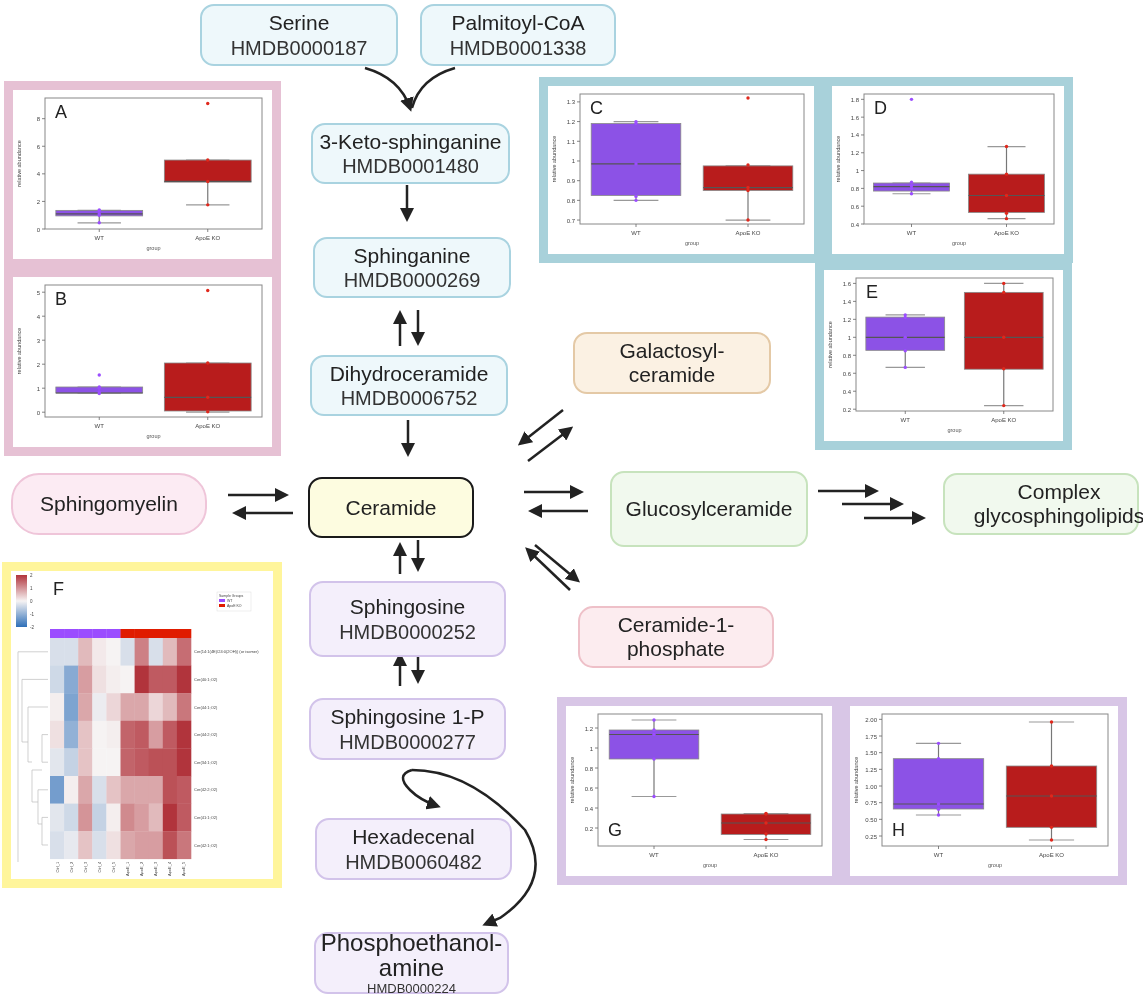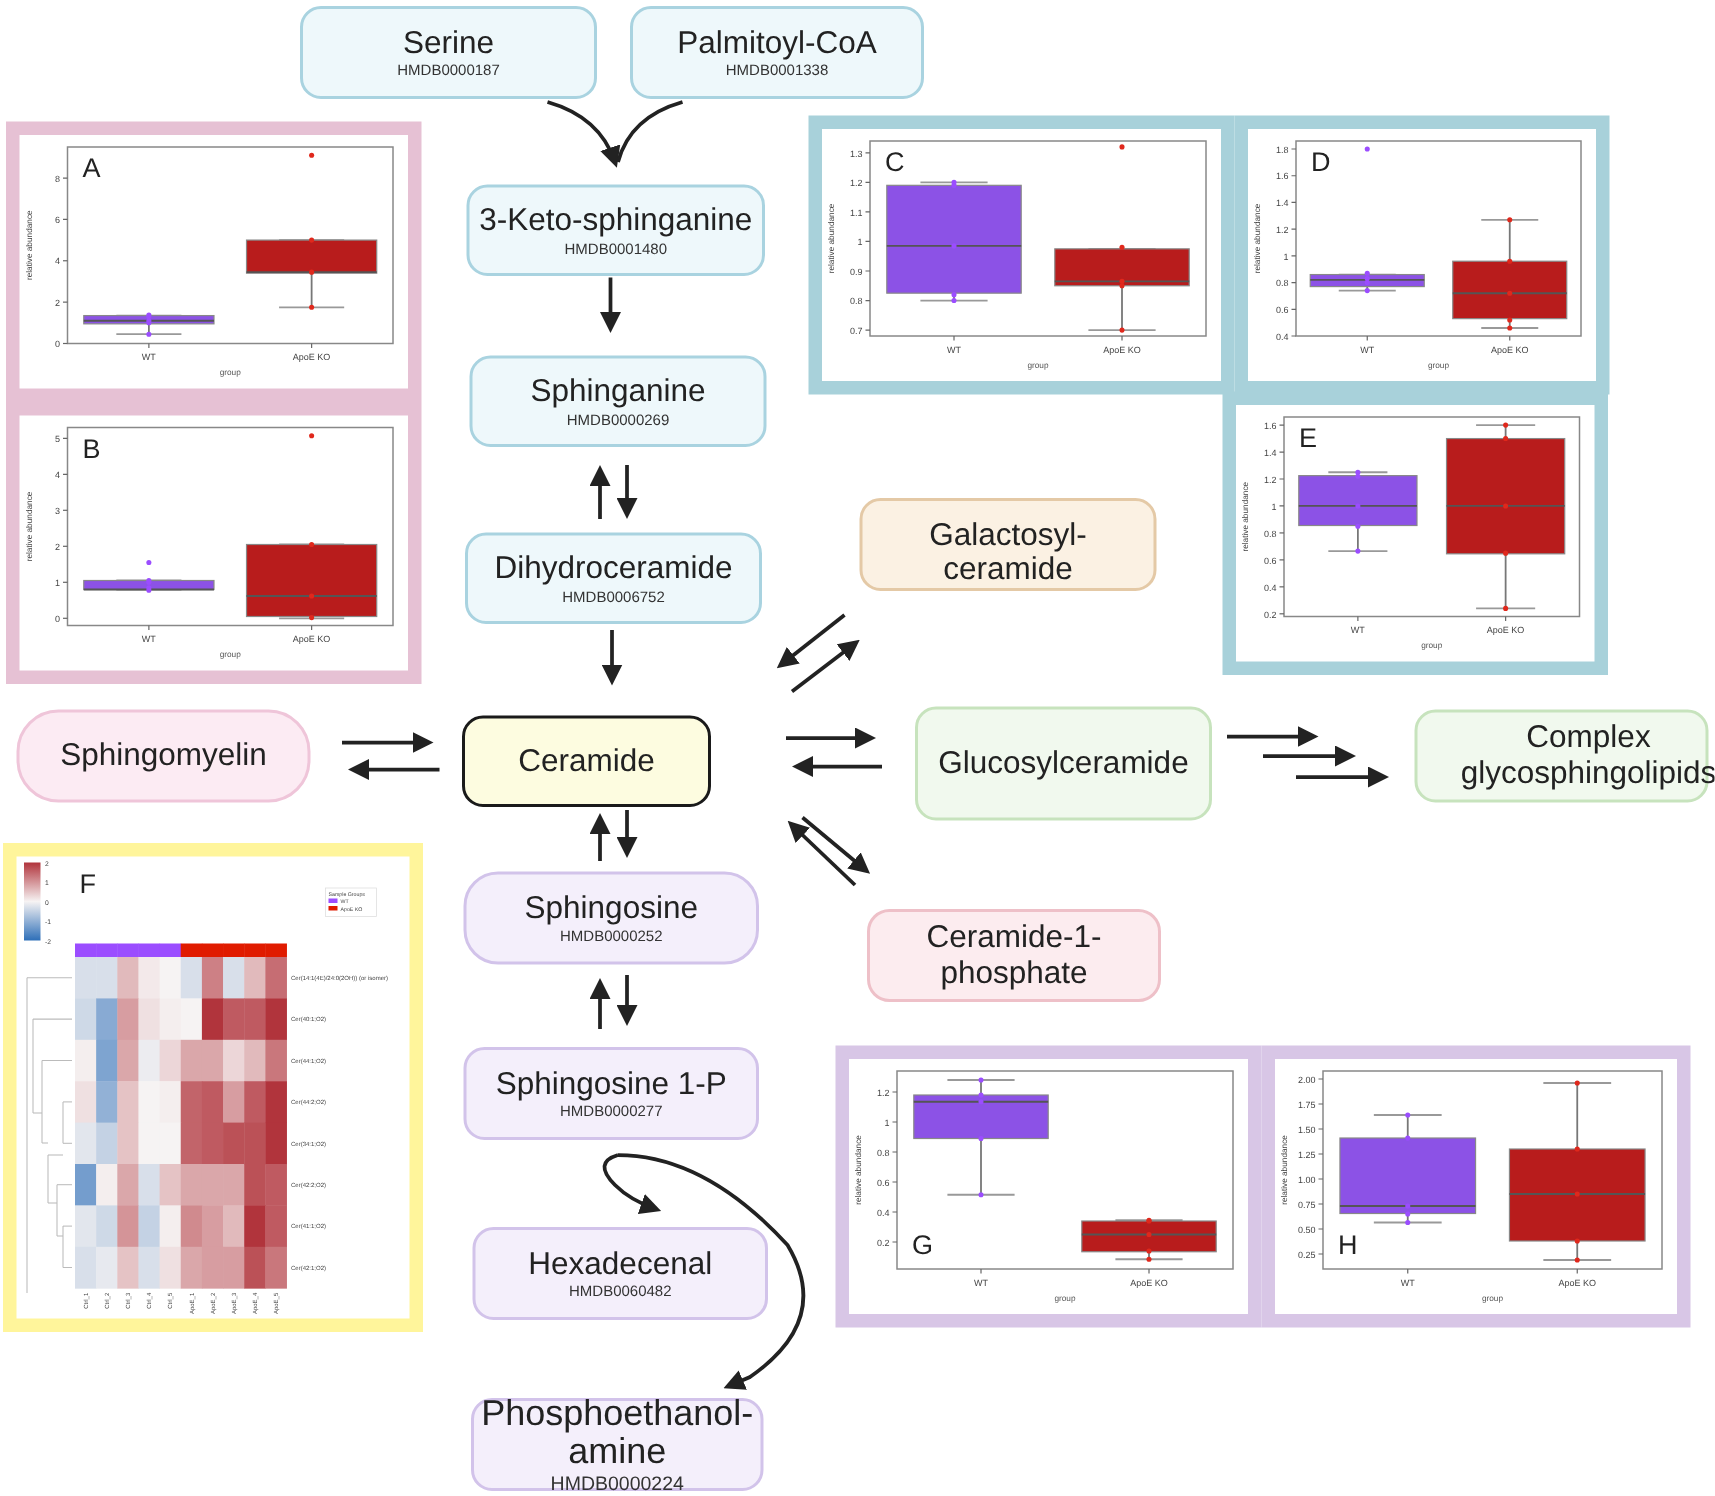--- a/index.html
+++ b/index.html
@@ -1,23 +1,23 @@
 <!DOCTYPE html>
 <html><head>
 <meta charset="utf-8">
 <style>
   html,body{margin:0;padding:0;background:#fff;}
   body{width:1143px;height:997px;position:relative;overflow:hidden;font-family:"Liberation Sans",sans-serif;color:#222;}
   .node{position:absolute;box-sizing:border-box;border-radius:14px;border:2px solid;display:flex;flex-direction:column;align-items:center;justify-content:center;text-align:center;line-height:1.12;}
   .node .nm{font-size:21px;color:#222;}
-  .node .id{font-size:10px;color:#333;margin-top:2px;}
+  .node .id{font-size:20px;color:#333;margin-top:2px;}
   .blue{background:#eef8fb;border-color:#a9d3e0;}
   .purple{background:#f4effb;border-color:#d2c3ea;}
   .pink{background:#fcebf3;border-color:#efc5d9;border-radius:28px;}
-  .peach{background:#fbf1e3;border-color:#e4c9a6;justify-content:flex-end;}
+  .peach{background:#fbf1e3;border-color:#e4c9a6;}
   .green{background:#f1f9ee;border-color:#c7e3bd;}
   .rose{background:#fcecef;border-color:#eec0c8;}
   .yellow{background:#fdfce0;border-color:#1a1a1a;border-width:2.5px;}
   .panel{position:absolute;box-sizing:border-box;}
   .panel svg{position:absolute;left:0;top:0;}
   #arrows{position:absolute;left:0;top:0;pointer-events:none;}
 </style>
 </head>
 <body>
 
@@ -92,21 +92,21 @@
   <span class="nm">Glucosylceramide</span>
 </div>
 <div class="node green" style="left:943px;top:473px;width:196px;height:62px;padding-left:36px;">
   <span class="nm" style="white-space:pre;">Complex
 glycosphingolipids</span>
 </div>
 <div class="node rose" style="left:578px;top:606px;width:196px;height:62px;border-radius:15px;">
   <span class="nm" style="white-space:pre;">Ceramide-1-
 phosphate</span>
 </div>
-<div class="node purple" style="left:309px;top:581px;width:197px;height:62px;border-radius:23px;">
+<div class="node purple" style="left:309px;top:581px;width:197px;height:76px;">
   <span class="nm">Sphingosine</span>
   <span class="id">HMDB0000252</span>
 </div>
 <div class="node purple" style="left:309px;top:698px;width:197px;height:62px;">
   <span class="nm">Sphingosine 1-P</span>
   <span class="id">HMDB0000277</span>
 </div>
 <div class="node purple" style="left:315px;top:818px;width:197px;height:62px;text-align:right;">
   <span class="nm">Hexadecenal</span>
   <span class="id">HMDB0060482</span>

